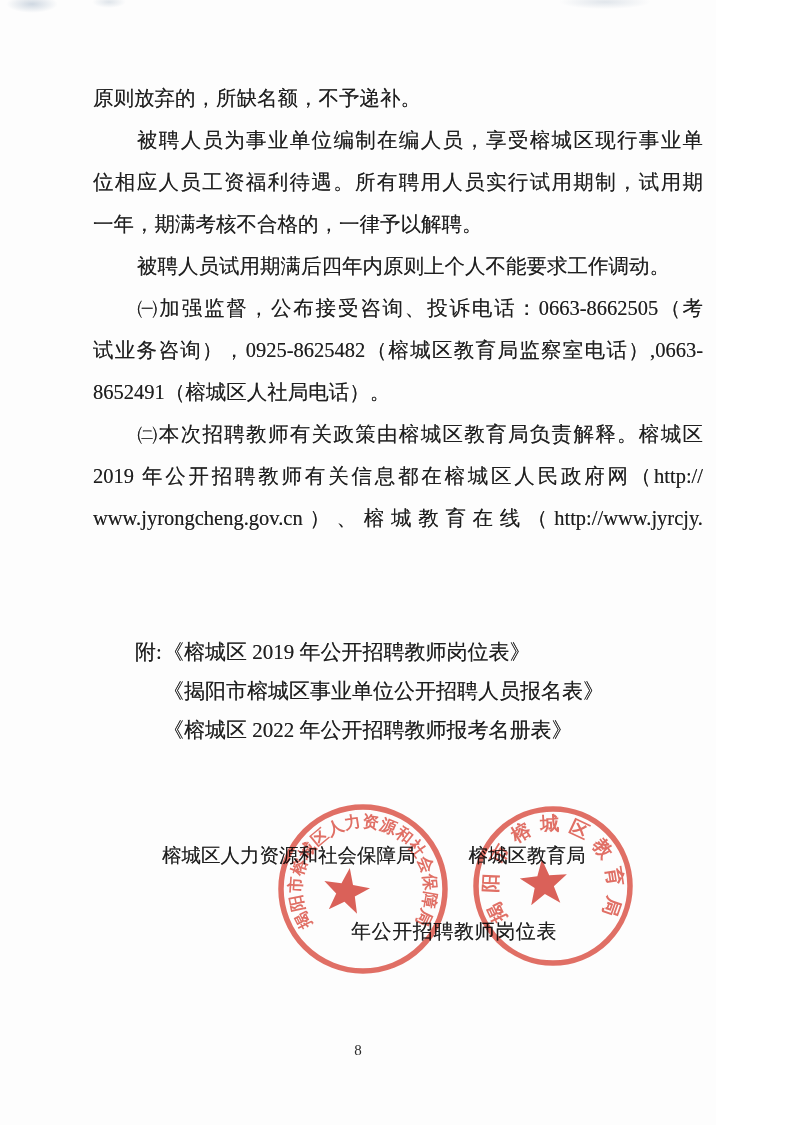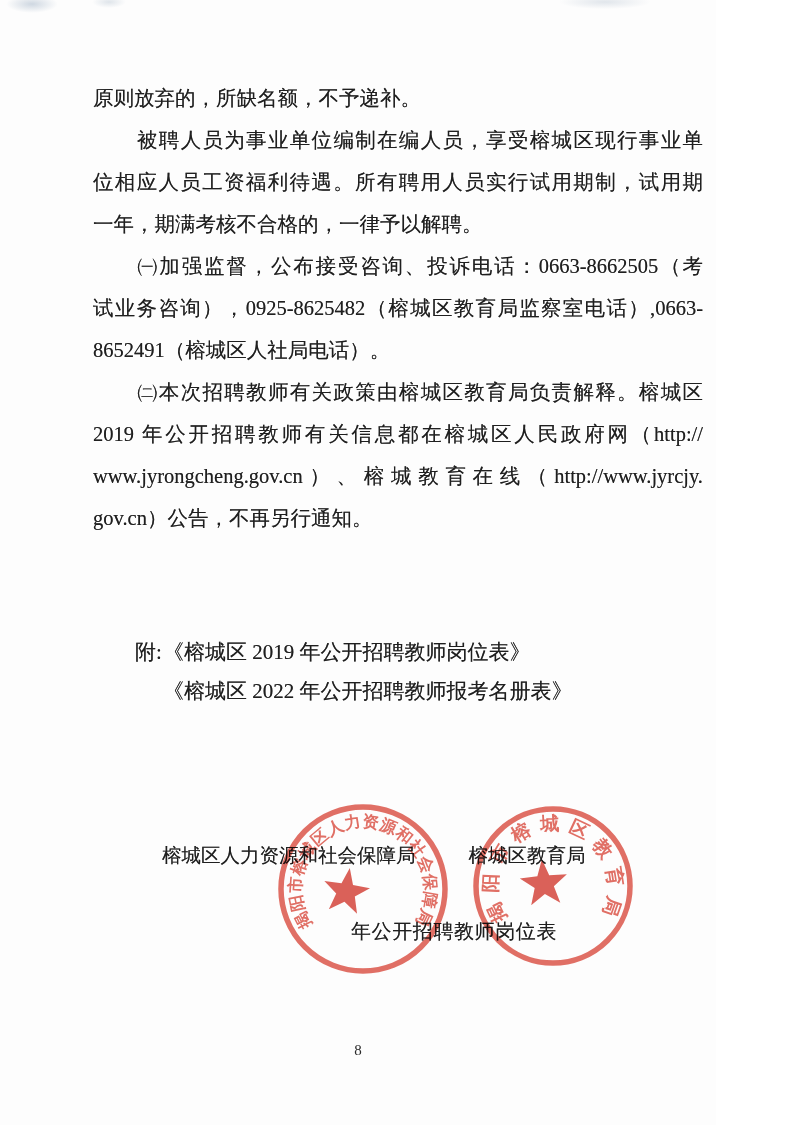--- a/index.html
+++ b/index.html
@@ -82,31 +82,32 @@
 
   <div class="smudge s1"></div>
   <div class="smudge s2"></div>
   <div class="smudge s3"></div>
 
   <div class="body-text" id="body-lines">
       <div class="line">原则放弃的，所缺名额，不予递补。</div>
       <div class="line indent fill">被聘人员为事业单位编制在编人员，享受榕城区现行事业单</div>
       <div class="line fill">位相应人员工资福利待遇。所有聘用人员实行试用期制，试用期</div>
       <div class="line">一年，期满考核不合格的，一律予以解聘。</div>
+      <div class="line indent">被聘人员试用期满后四年内原则上个人不能要求工作调动。</div>
       <div class="line indent fill">㈠加强监督，公布接受咨询、投诉电话：0663-8662505（考</div>
       <div class="line fill">试业务咨询），0925-8625482（榕城区教育局监察室电话）,0663-</div>
       <div class="line">8652491（榕城区人社局电话）。</div>
       <div class="line indent fill">㈡本次招聘教师有关政策由榕城区教育局负责解释。榕城区</div>
       <div class="line fill">2019 年公开招聘教师有关信息都在榕城区人民政府网（http://</div>
       <div class="line fill">www.jyrongcheng.gov.cn）、榕城教育在线（http://www.jyrcjy.</div>
-      <div class="line">gov.cn）公告，不再另行通知。</div>
     </div>
 
   <div class="attachments">
     <div class="attach-line"><span class="attach-label">附:</span><span>《榕城区 2019 年公开招聘教师岗位表》</span></div>
+    <div class="attach-line cont"><span>《揭阳市榕城区事业单位公开招聘人员报名表》</span></div>
     <div class="attach-line cont"><span>《榕城区 2022 年公开招聘教师报考名册表》</span></div>
   </div>
 
   <div class="signatures">
     <span class="sig-left">榕城区人力资源和社会保障局</span>
     <span class="sig-right">榕城区教育局</span>
   </div>
 
   <div class="date-line">年公开招聘教师岗位表</div>
 

